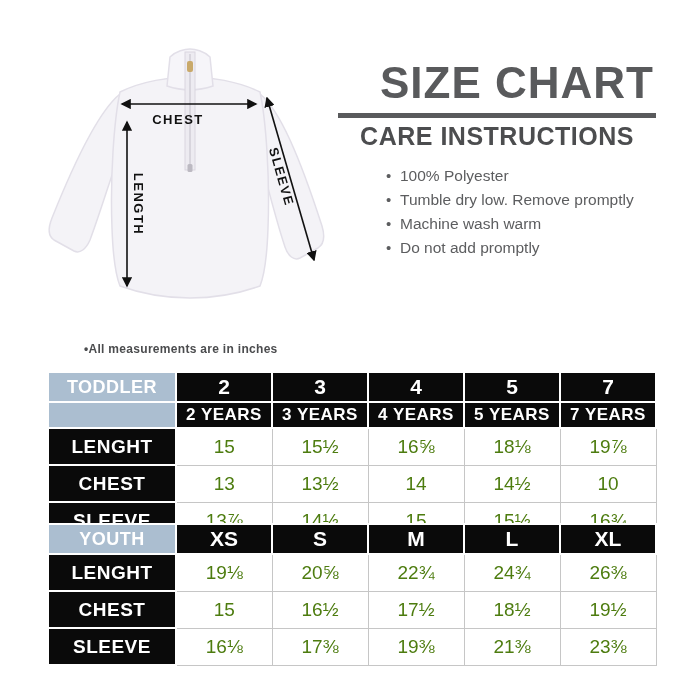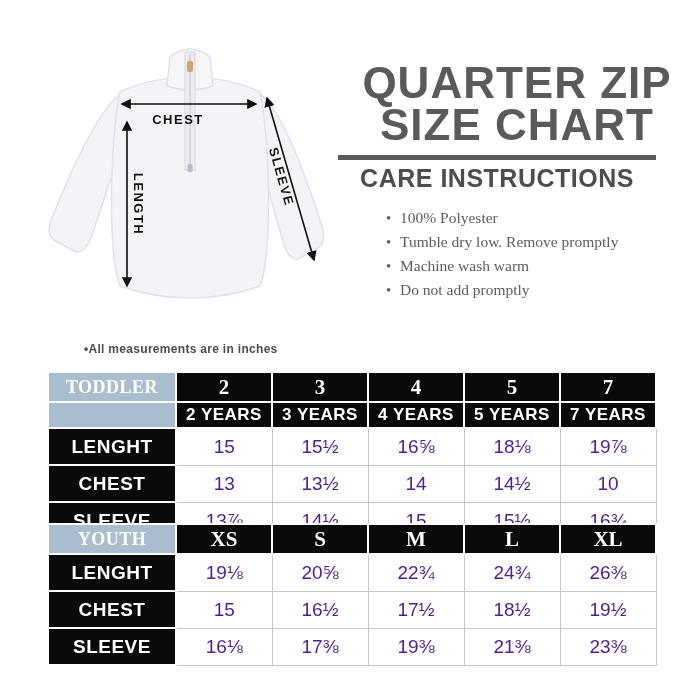--- a/index.html
+++ b/index.html
@@ -22,21 +22,21 @@
     font-size:44px; line-height:42px; font-weight:bold; color:#595a5c;
     text-align:center; letter-spacing:1px; white-space:nowrap;
   }
   .title-rule { width:318px; height:5px; background:#595a5c; margin-top:9px; }
   .care-heading {
     width:318px; text-align:center; font-size:25px; font-weight:bold;
     color:#4c4d4f; margin-top:4px; letter-spacing:0.5px; white-space:nowrap;
   }
   .care-list { margin-top:13px; padding-left:48px; list-style:none; }
   .care-list li {
-    font-size:15.5px; color:#5c5d5f; line-height:24px; position:relative; padding-left:14px;font-family:Liberation Serif, serif;
+    font-size:15.5px; color:#5c5d5f; line-height:24px; position:relative; padding-left:14px;
   }
   .care-list li::before {
     content:"\2022"; position:absolute; left:0; top:0; color:#5c5d5f; font-size:15px;
   }
 
   
   table.size-table {
     position:absolute; left:47px; border-collapse:collapse; table-layout:fixed;
     text-align:center;
   }
@@ -44,22 +44,22 @@
   #youth-table   { top:523px; }
   col.w-lbl { width:128px; }
   col.w-d   { width:96px; }
   td { text-align:center; vertical-align:middle; }
   .c-blue  { background:#abbed0; border:2px solid #ffffff; color:#ffffff; font-weight:bold;
              font-size:18px; letter-spacing:0.5px; }
   .c-black { background:#0a0a0a; border:2px solid #ffffff; color:#ffffff; font-weight:bold; }
   .cell-size  { font-size:21px; }
   .cell-years { font-size:17px; letter-spacing:0.5px; }
   .cell-rowlbl{ font-size:19px; letter-spacing:0.5px; }
-  .cell-val   { background:#ffffff; border:1px solid #c6c6c6; color:#4c1d95; font-size:19px; }
-  tr.r-head td { height:30px;font-family:Liberation Serif, serif; }
+  .cell-val   { background:#ffffff; border:1px solid #c6c6c6; color:#4d7c0f; font-size:19px; }
+  tr.r-head td { height:30px; }
   tr.r-years td{ height:26px; }
   tr.r-data td { height:37px; }
 </style>
 </head>
 <body>
 
 <div class="page">
 
   <div class="diagram">
     <svg width="320" height="252" viewBox="0 0 320 252">
@@ -92,21 +92,20 @@
       <g fill="#111111" font-size="13" font-weight="bold" letter-spacing="1.5" font-family="Liberation Sans, DejaVu Sans, sans-serif">
         <text x="148" y="76" text-anchor="middle">CHEST</text>
         <text x="108" y="160" text-anchor="middle" transform="rotate(90 108 156)">LENGTH</text>
         <text x="251" y="133" text-anchor="middle" transform="rotate(74 251 129)">SLEEVE</text>
       </g>
     </svg>
   </div>
   <div class="diagram-caption">•All measurements are in inches</div>
 
   <div class="right-col">
-    <div class="main-title">QUARTER ZIP</div>
     <div class="main-title">SIZE CHART</div>
     <div class="title-rule"></div>
     <div class="care-heading">CARE INSTRUCTIONS</div>
     <ul class="care-list">
       <li>100% Polyester</li>
       <li>Tumble dry low. Remove promptly</li>
       <li>Machine wash warm</li>
       <li>Do not add promptly</li>
     </ul>
   </div>

